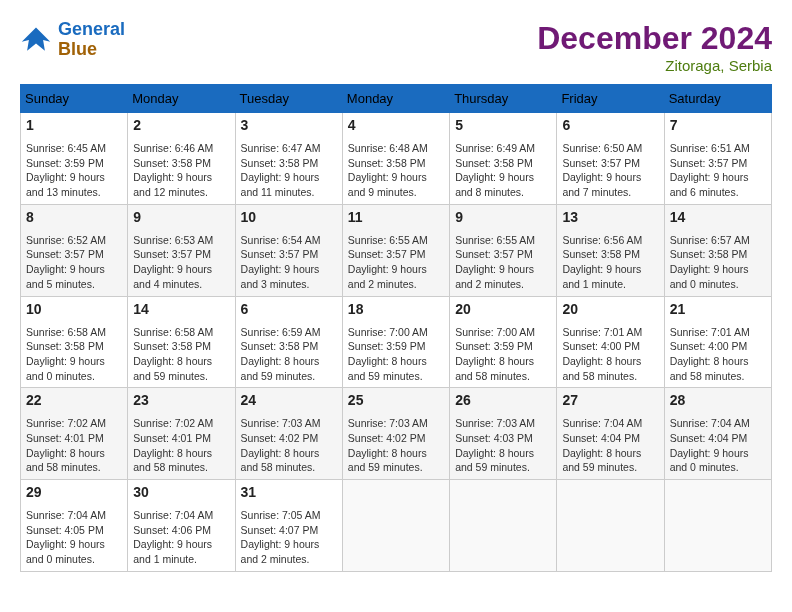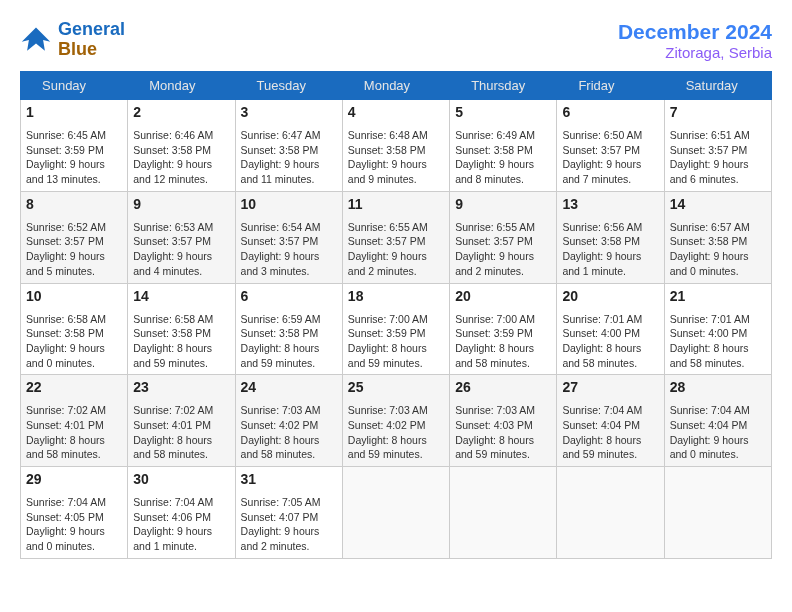--- a/index.html
+++ b/index.html
@@ -31,37 +31,37 @@
       color: #1a6bbf;
     }
     .logo-bird {
       width: 32px;
       height: 32px;
     }
     .title-block {
       text-align: right;
     }
     .month-title {
-      font-size: 21px;
+      font-size: 32px;
       font-weight: bold;
-      color: #3b82f6;
+      color: #701a75;
     }
     .location {
       font-size: 15px;
-      color: #8b5cf6;
+      color: #4d7c0f;
     }
     .calendar {
       width: 100%;
       border-collapse: collapse;
       font-size: 11px;
     }
     .calendar th {
       background: #1a6bbf;
-      color: #e5e5e5;
-      padding: 6px 21px;
+      color: #000000;
+      padding: 6px 4px;
       text-align: left;
       font-size: 13px;
       font-weight: normal;
       border: 1px solid #1a6bbf;
     }
     .calendar td {
       border: 1px solid #ccc;
       vertical-align: top;
       padding: 4px 5px;
       width: 107px;

